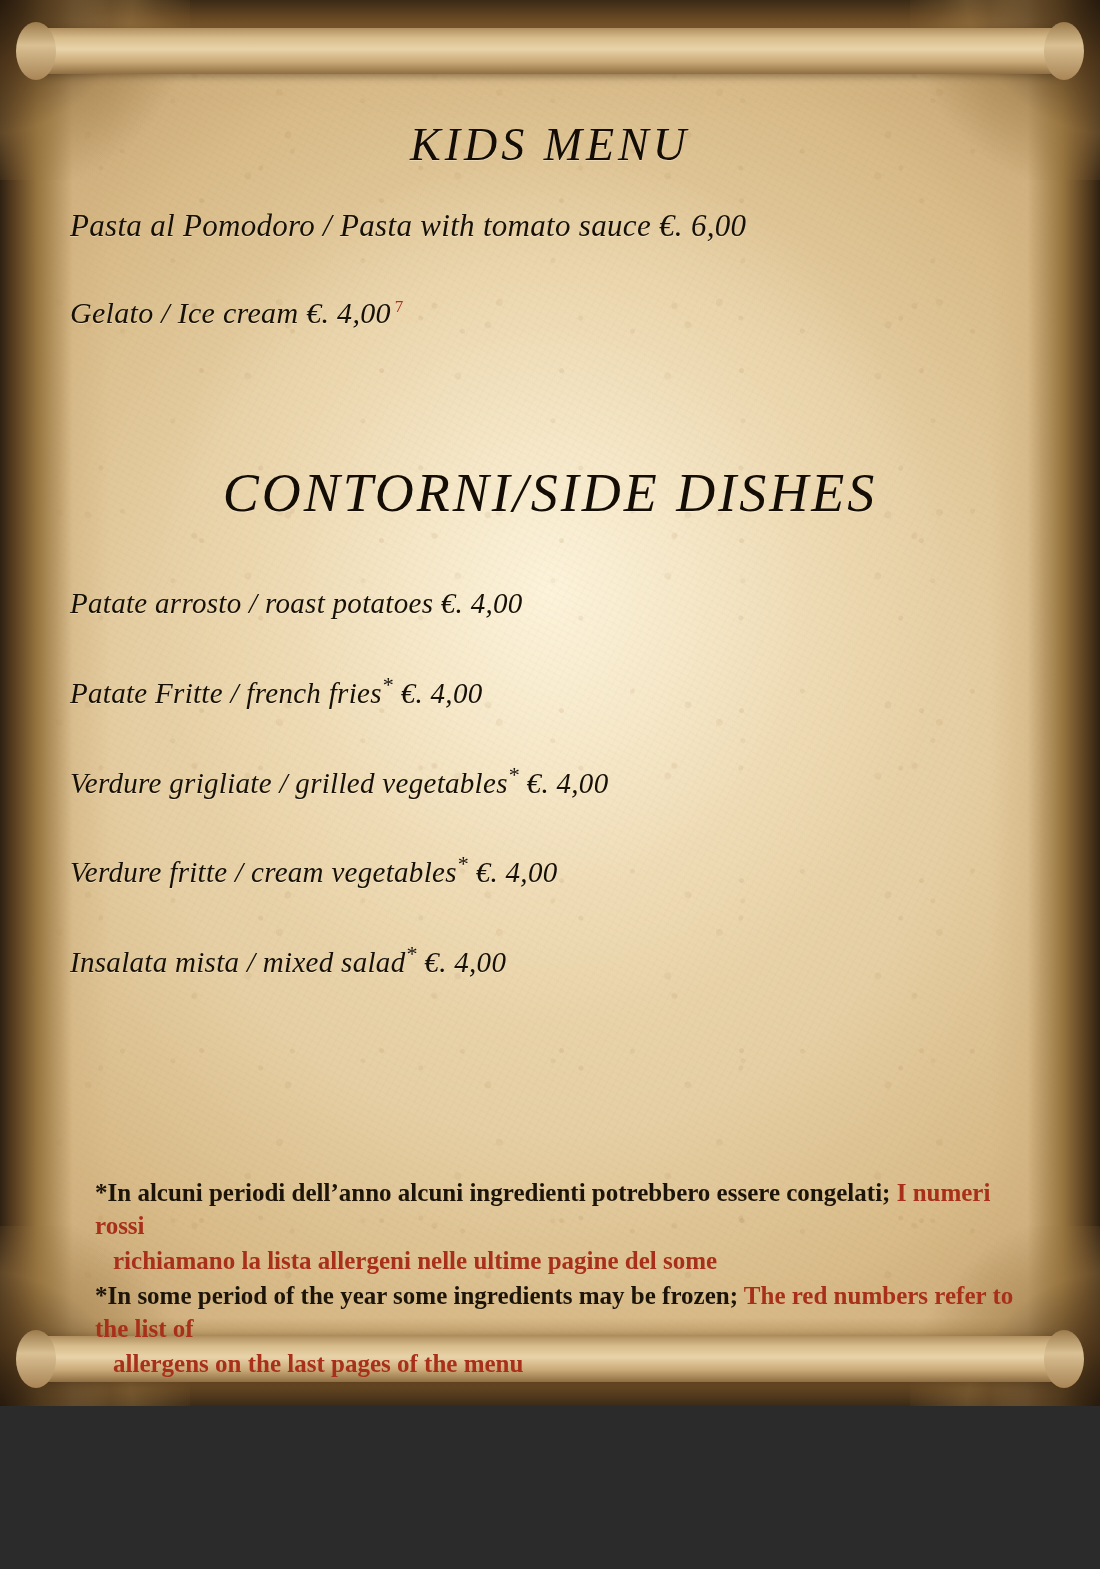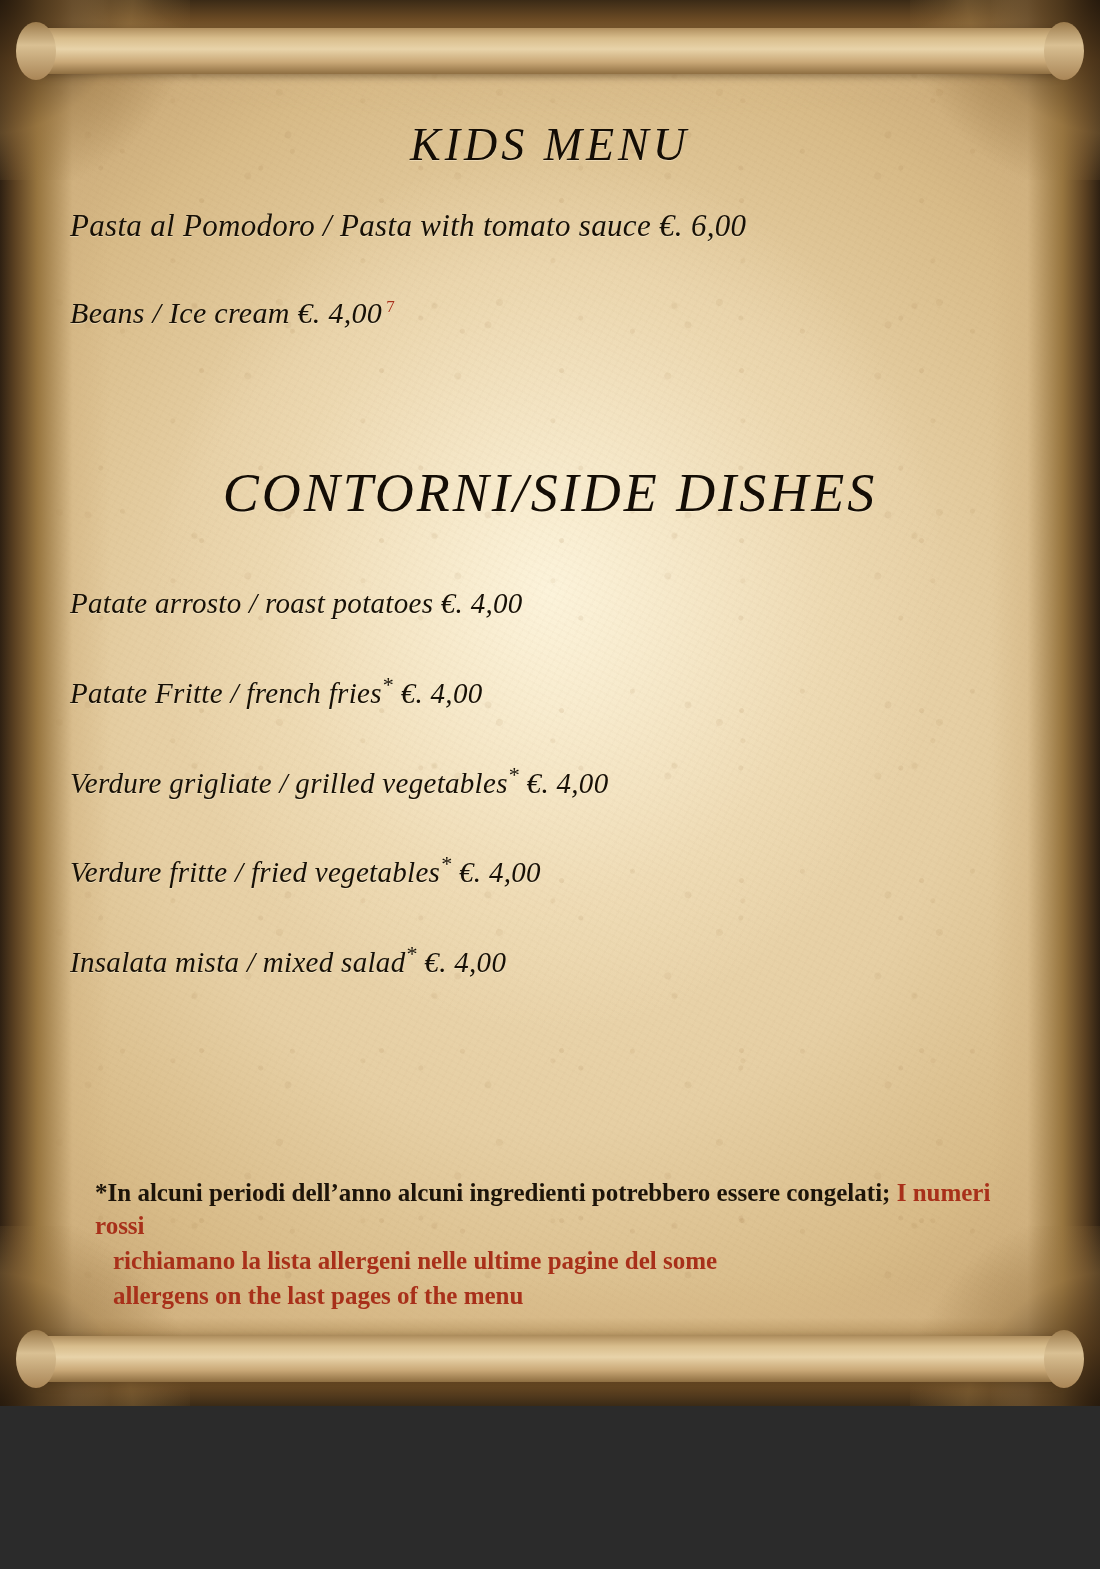--- a/index.html
+++ b/index.html
@@ -208,21 +208,21 @@
 
     <div class="kids-list">
 
       <div class="item">
         <span>Pasta al Pomodoro  / Pasta with tomato sauce</span><sup class="star"></sup>
         <span>€. 6,00</span><sup class="allergen"></sup>
       </div>
 
 
       <div class="item">
-        <span>Beans / Ice cream</span><sup class="star"></sup>
+        <span>Gelato / Ice cream</span><sup class="star"></sup>
         <span>€. 4,00</span><sup class="allergen">7</sup>
       </div>
 
     </div>
 
     <h1 class="section-title" id="sides-title">CONTORNI/SIDE DISHES</h1>
 
     <div class="sides-list">
 
       <div class="item">
@@ -235,38 +235,42 @@
         <span>€. 4,00</span><sup class="allergen"></sup>
       </div>
 
 
       <div class="item">
         <span>Verdure grigliate / grilled vegetables</span><sup class="star">*</sup>
         <span>€. 4,00</span><sup class="allergen"></sup>
       </div>
 
       <div class="item">
-        <span>Verdure fritte / fried vegetables</span><sup class="star">*</sup>
+        <span>Verdure fritte / cream vegetables</span><sup class="star">*</sup>
         <span>€. 4,00</span><sup class="allergen"></sup>
       </div>
 
       <div class="item">
         <span>Insalata mista /  mixed salad</span><sup class="star">*</sup>
         <span>€. 4,00</span><sup class="allergen"></sup>
       </div>
 
     </div>
 
     <div class="footnotes">
       <p>
         <span>*In alcuni periodi dell’anno alcuni ingredienti potrebbero essere congelati;</span>
         <span class="red">I numeri rossi</span>
       </p>
       <p class="fn-line2">
         <span class="red">richiamano la lista allergeni nelle ultime pagine del some</span>
       </p>
+      <p>
+        <span>*In some period of the year some ingredients may be frozen;</span>
+        <span class="red">The red numbers refer to the list of</span>
+      </p>
       <p class="fn-line4">
         <span class="red">allergens on the last pages of the menu</span>
       </p>
     </div>
 
   </div>
 </div>
 
 </body></html>

